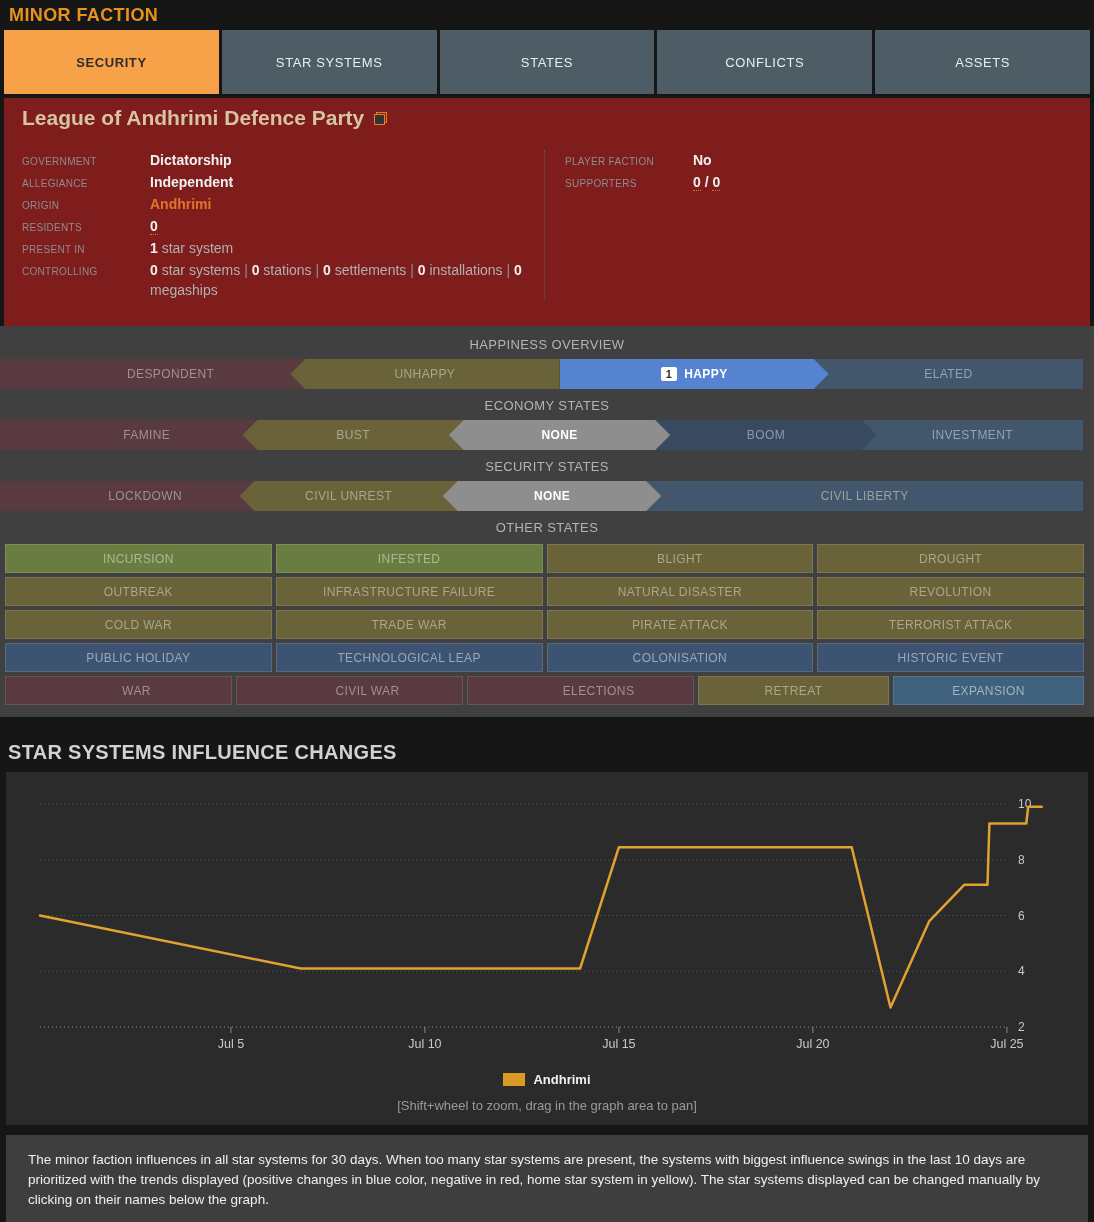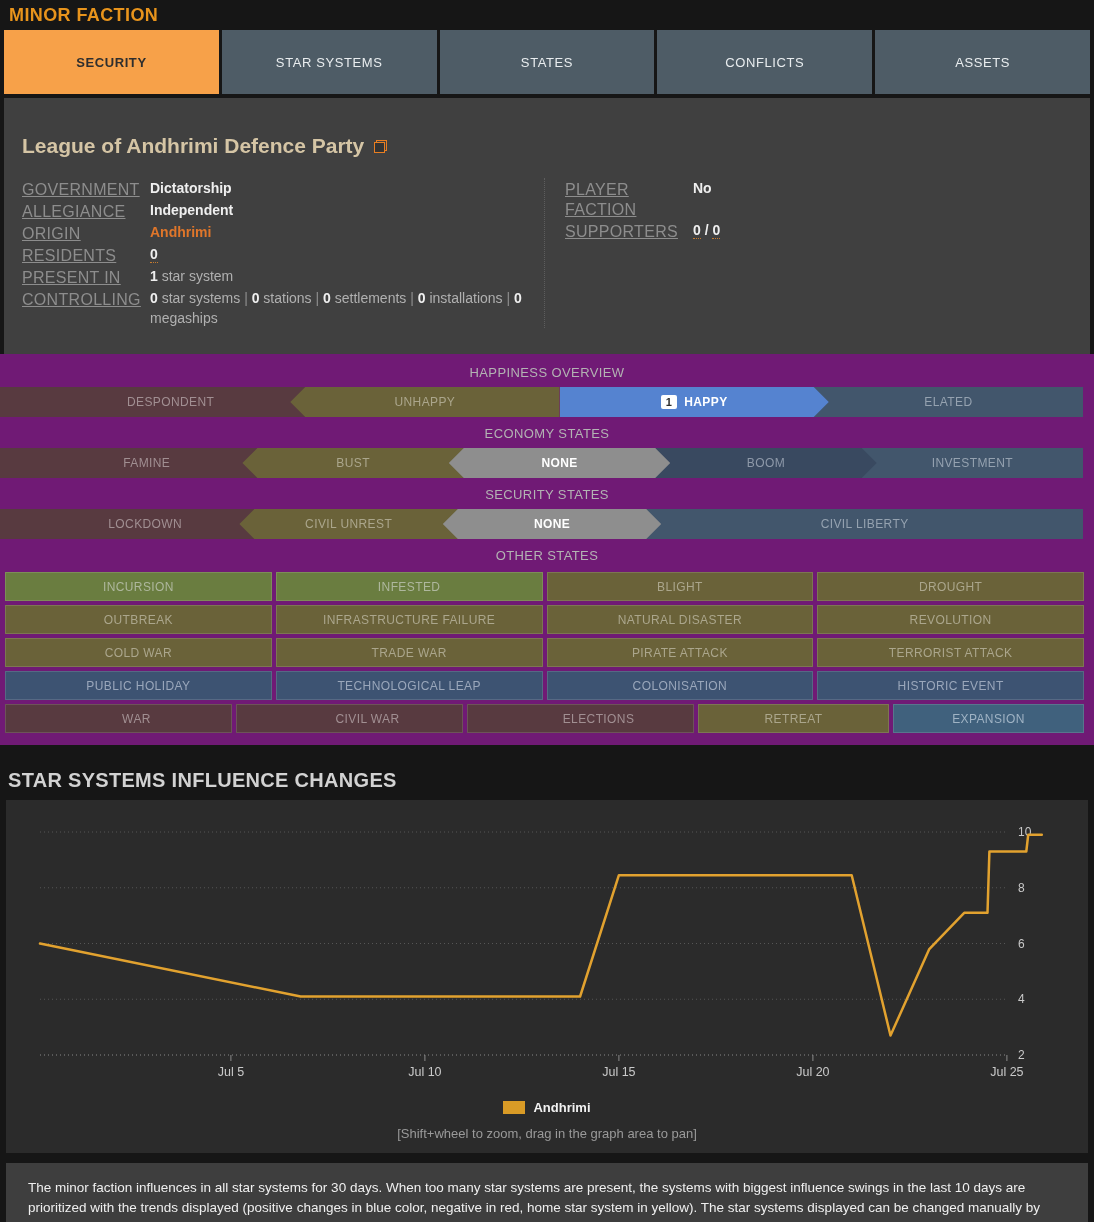--- a/index.html
+++ b/index.html
@@ -16,45 +16,45 @@
   
   .tabbar { display:flex; gap:3px; margin:0 4px 4px; height:64px; }
   .tab {
     flex:1; display:flex; align-items:center; justify-content:center;
     background:#4e5c66; color:#e9edef; font-size:13px; letter-spacing:.6px;
     cursor:pointer; user-select:none;
   }
   .tab.active { background:#f7a149; color:#2e2e2e; font-weight:700; }
 
   
-  .info-panel { background:#404040; margin:0 4px; padding:32px 0 26px; }
+  .info-panel { background:#7f1d1d; margin:0 4px; padding:4px 0 26px; }
   .faction-title-row { display:flex; align-items:center; gap:10px; margin:4px 18px 20px; }
   .faction-name { color:#d5c5a5; font-size:21px; font-weight:700; }
   .copy-ic { display:inline-block; position:relative; width:13px; height:13px; }
   .copy-ic:before, .copy-ic:after {
     content:""; position:absolute; width:9px; height:9px; border:1.5px solid #e87e22;
   }
   .copy-ic:before { right:0; top:0; }
   .copy-ic:after  { left:0; bottom:0; background:#333333; }
 
   .details { display:flex; padding:0 18px; }
   .details-col.left  { width:522px; }
   .details-col.right { flex:1; border-left:1px dotted #5d5d5d; padding-left:20px; }
   .irow { display:flex; line-height:20px; }
-  .ilabel { width:128px; flex:none; color:#8d8d8d; font-size:16px; letter-spacing:.3px; padding-top:2px;text-decoration:underline; }
+  .ilabel { width:128px; flex:none; color:#8d8d8d; font-size:10px; letter-spacing:.3px; padding-top:2px; }
   .ival { font-size:14px; color:#e8e8e8; }
   .ival .v  { color:#efefef; font-weight:700; }
   .ival .n  { color:#efefef; font-weight:700; }
   .ival .m  { color:#b0b0b0; }
   .ival .sp { color:#8f8f8f; }
   .ival .lnk { color:#e0762a; font-weight:700; cursor:pointer; }
   .ival .tip { border-bottom:1px dotted #c77b2e; cursor:help; }
 
   
-  .states-panel { background:#701a75; padding:2px 0 12px; }
+  .states-panel { background:#404040; padding:2px 0 12px; }
   .bar-title { text-align:center; color:#b3b3b3; font-size:13px; letter-spacing:.4px; padding:9px 0 7px; }
   .bar { display:flex; height:30px; margin-right:11px; --a:15px; }
   .seg {
     position:relative; display:flex; align-items:center; justify-content:center;
     font-size:12px; letter-spacing:.4px; z-index:1;
   }
   .seg.arrow-left  { clip-path:polygon(0 50%, var(--a) 0, 100% 0, 100% 100%, var(--a) 100%); margin-left:calc(-1 * var(--a)); z-index:2; }
   .seg.arrow-right { clip-path:polygon(0 0, calc(100% - var(--a)) 0, 100% 50%, calc(100% - var(--a)) 100%, 0 100%); margin-right:calc(-1 * var(--a)); z-index:2; }
   .seg.arrow-both  { clip-path:polygon(0 50%, var(--a) 0, calc(100% - var(--a)) 0, 100% 50%, calc(100% - var(--a)) 100%, var(--a) 100%); margin:0 calc(-1 * var(--a)); z-index:4; }
   .seg .badge {

